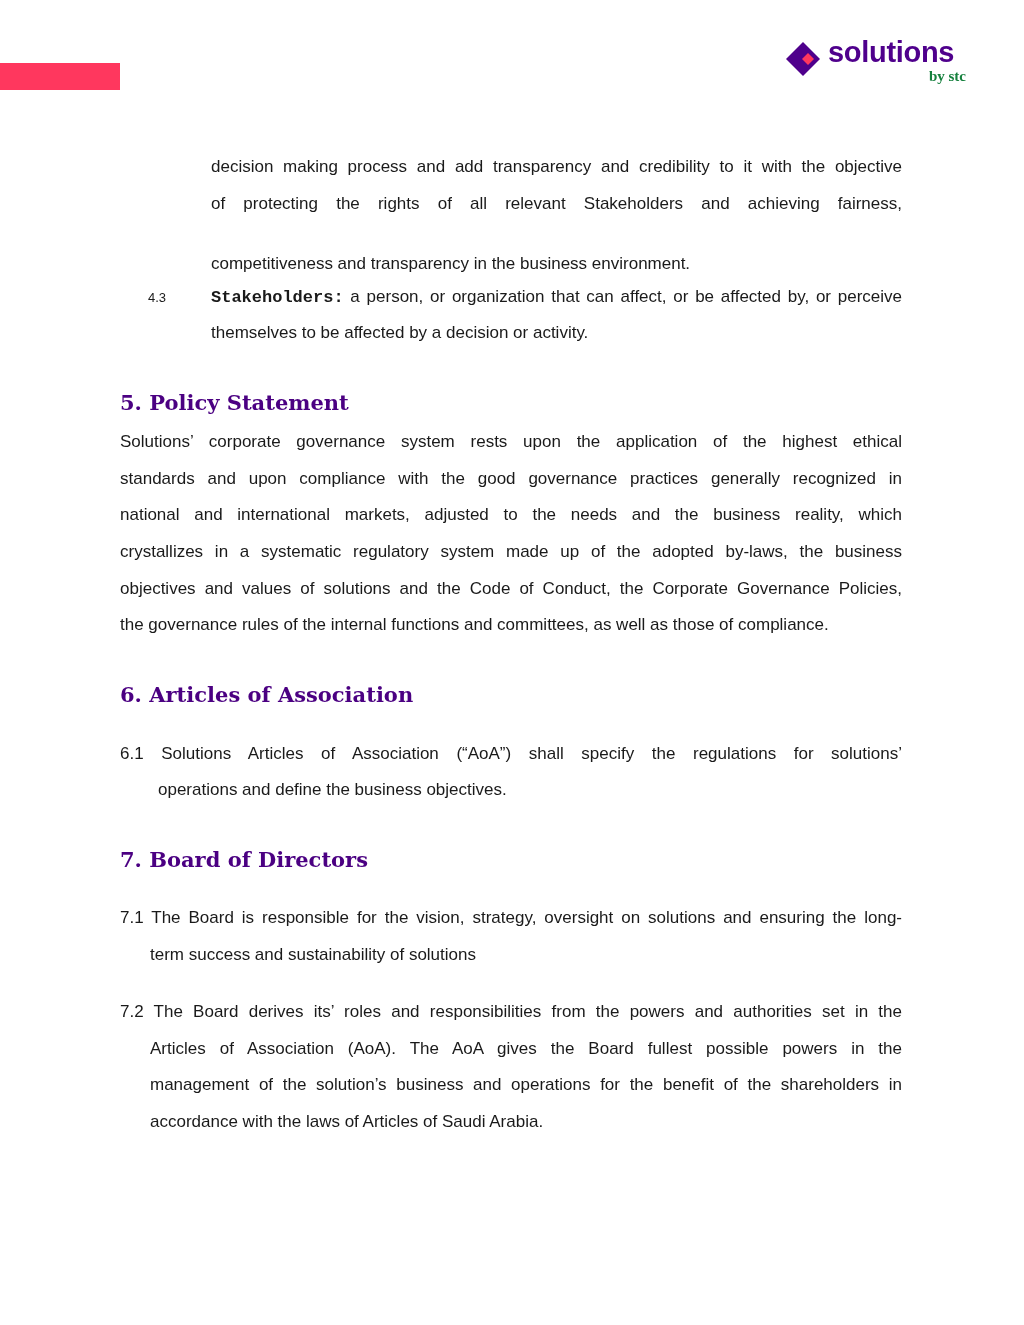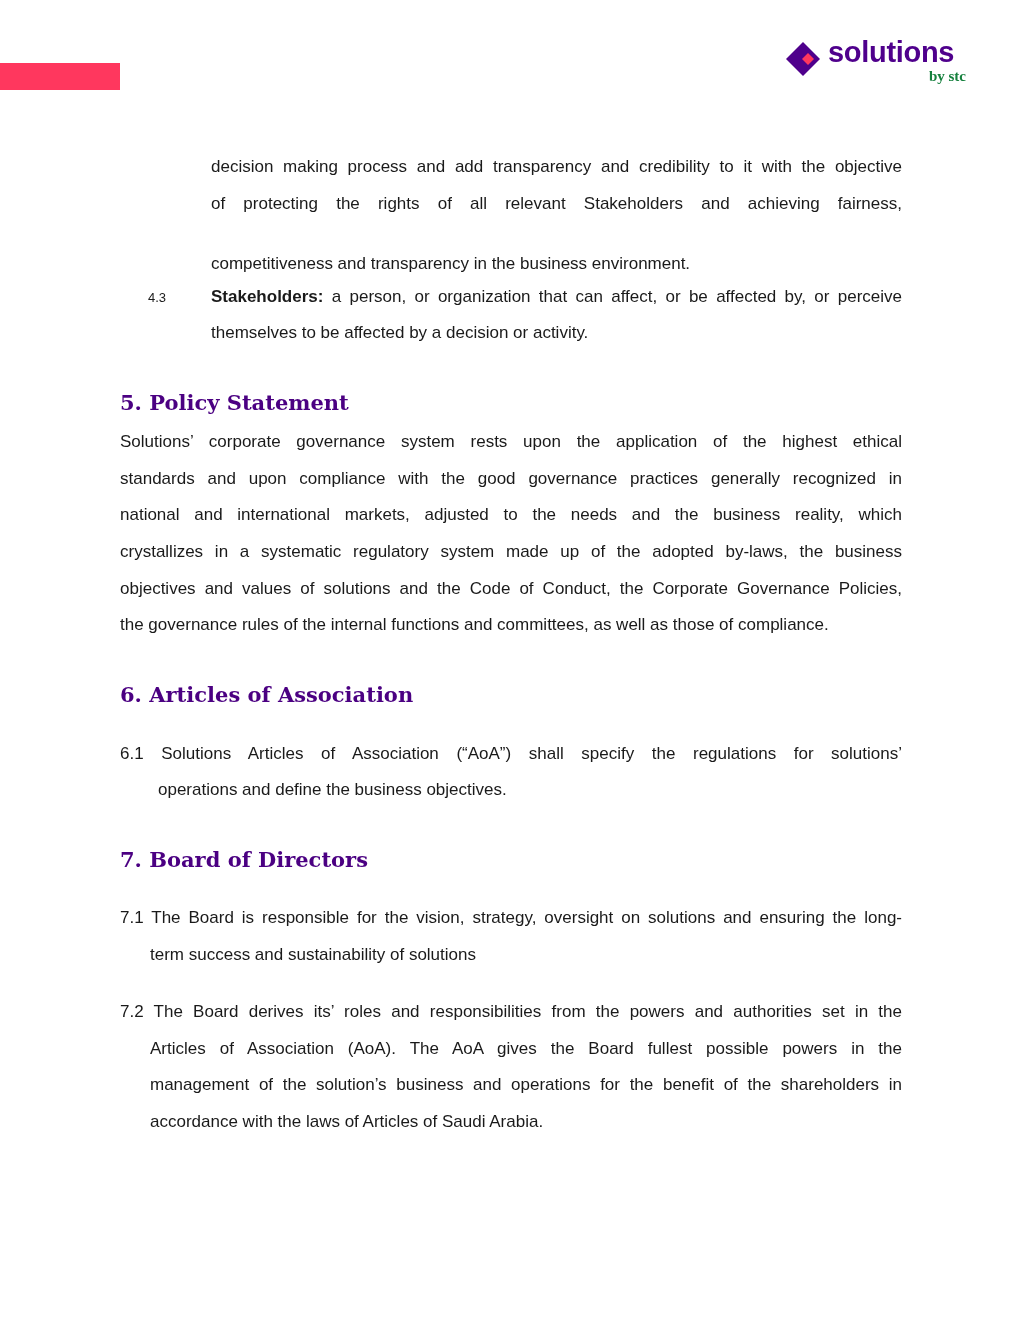--- a/index.html
+++ b/index.html
@@ -8,21 +8,21 @@
   .accent-bar { position:absolute; left:0; top:63px; width:120px; height:27px; background:#ff375e; }
   .logo { position:absolute; left:786px; top:40px; width:180px; height:52px; }
   .logo .mark { position:absolute; left:0; top:2px; width:34px; height:34px; }
   .logo .word { position:absolute; left:42px; top:-4px; font-size:29px; font-weight:bold; color:#4f008c; letter-spacing:-0.3px; }
   .logo .by { position:absolute; right:0; top:28px; font-size:15px; color:#15803d; font-weight:bold;font-family:Liberation Serif, serif; }
   .logo .by .stc { font-weight:bold; }
   .p { position:absolute; font-size:17px; line-height:36.8px; text-align:justify; text-align-last:left; }
   .justify-all { text-align-last:justify; }
   .h { position:absolute; left:120px; font-family:"DejaVu Serif", serif; font-weight:bold; color:#4b0082; font-size:21px; }
   .num-small { position:absolute; font-size:13px; }
-  .b { font-weight:bold; }
+  .b { font-weight:bold;font-family:Liberation Mono, monospace; }
   .footer { position:absolute; left:120px; top:1231px; width:782px; border-collapse:collapse; font-size:11.5px; color:#8a8a8a; }
   .footer td { border:1px dashed #b5b5b5; padding:0 8px; height:16px; line-height:16px; }
 </style>
 </head>
 <body>
 
 <div class="accent-bar"></div>
 
 <div class="logo">
   <svg class="mark" viewBox="0 0 34 34">

